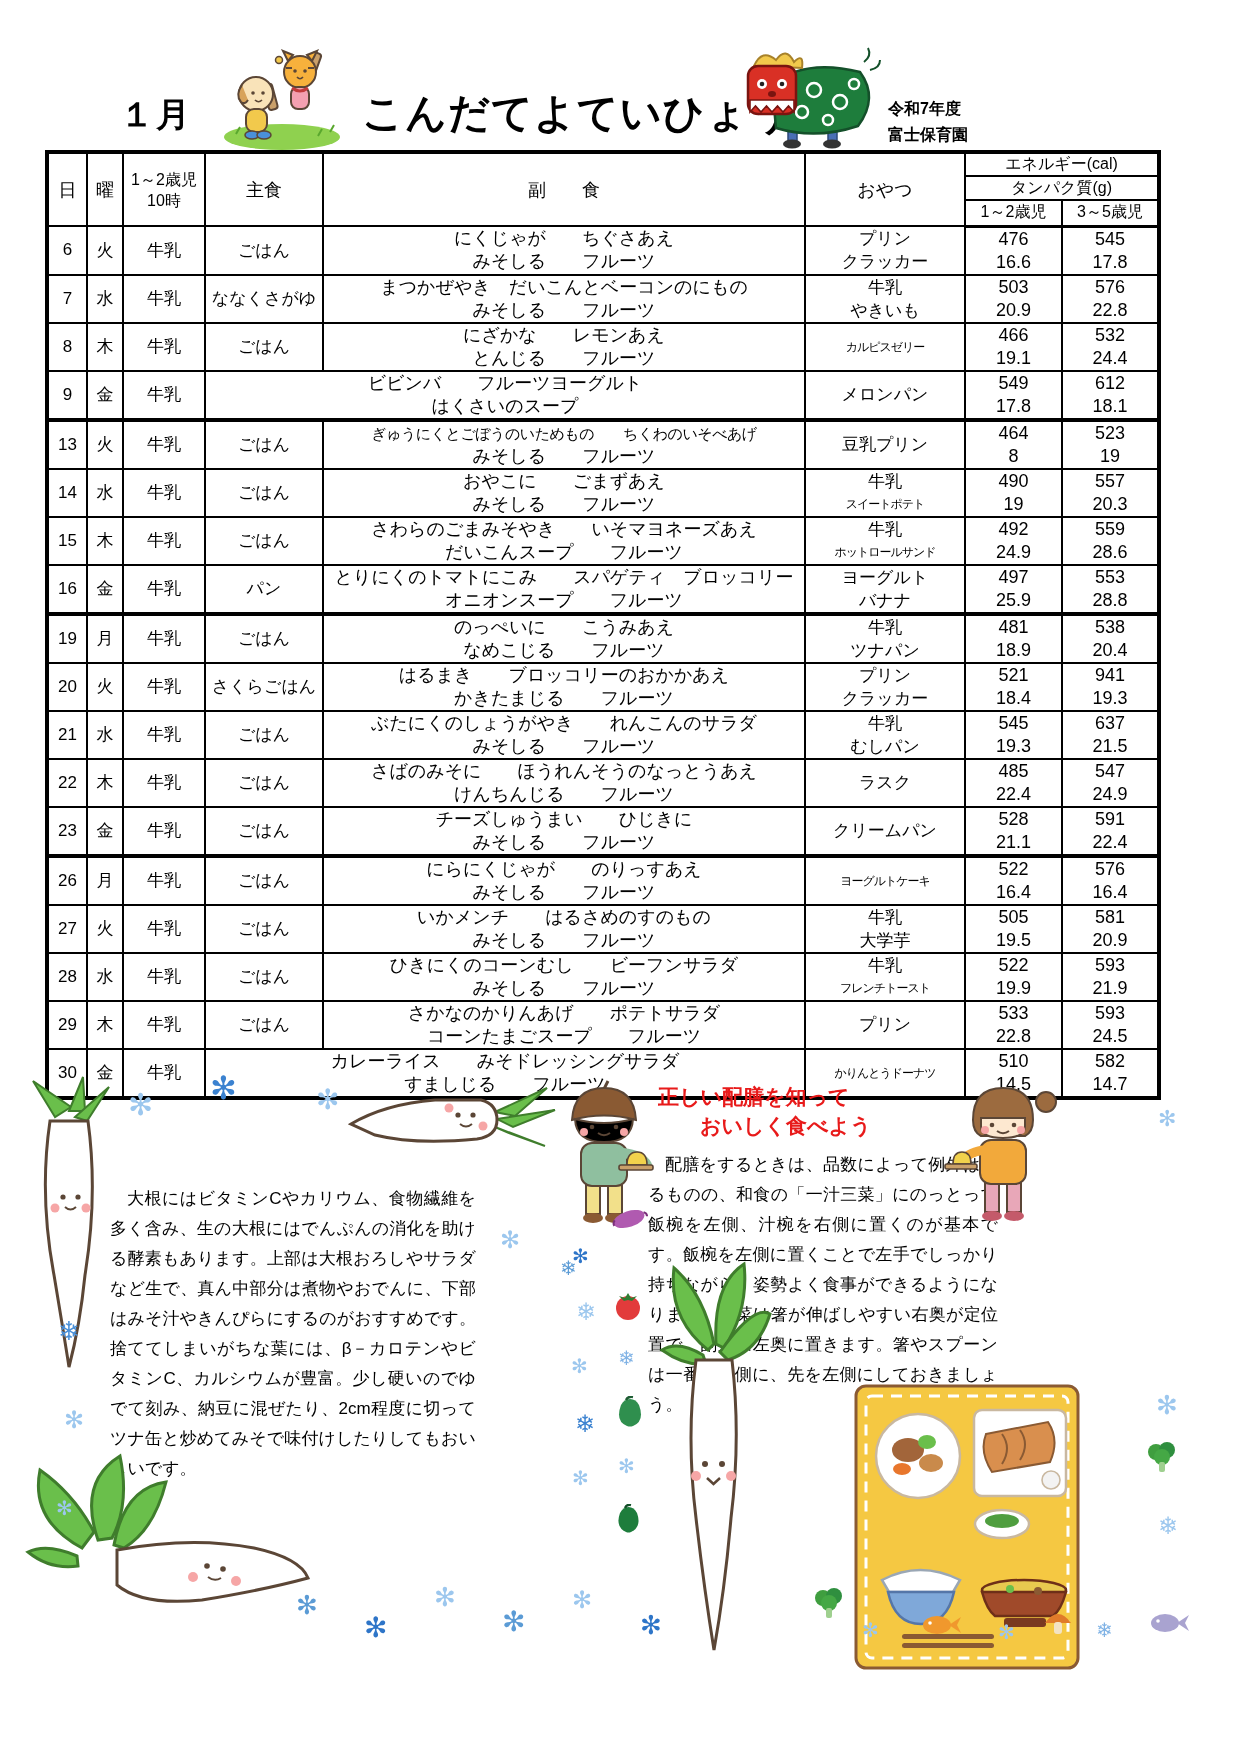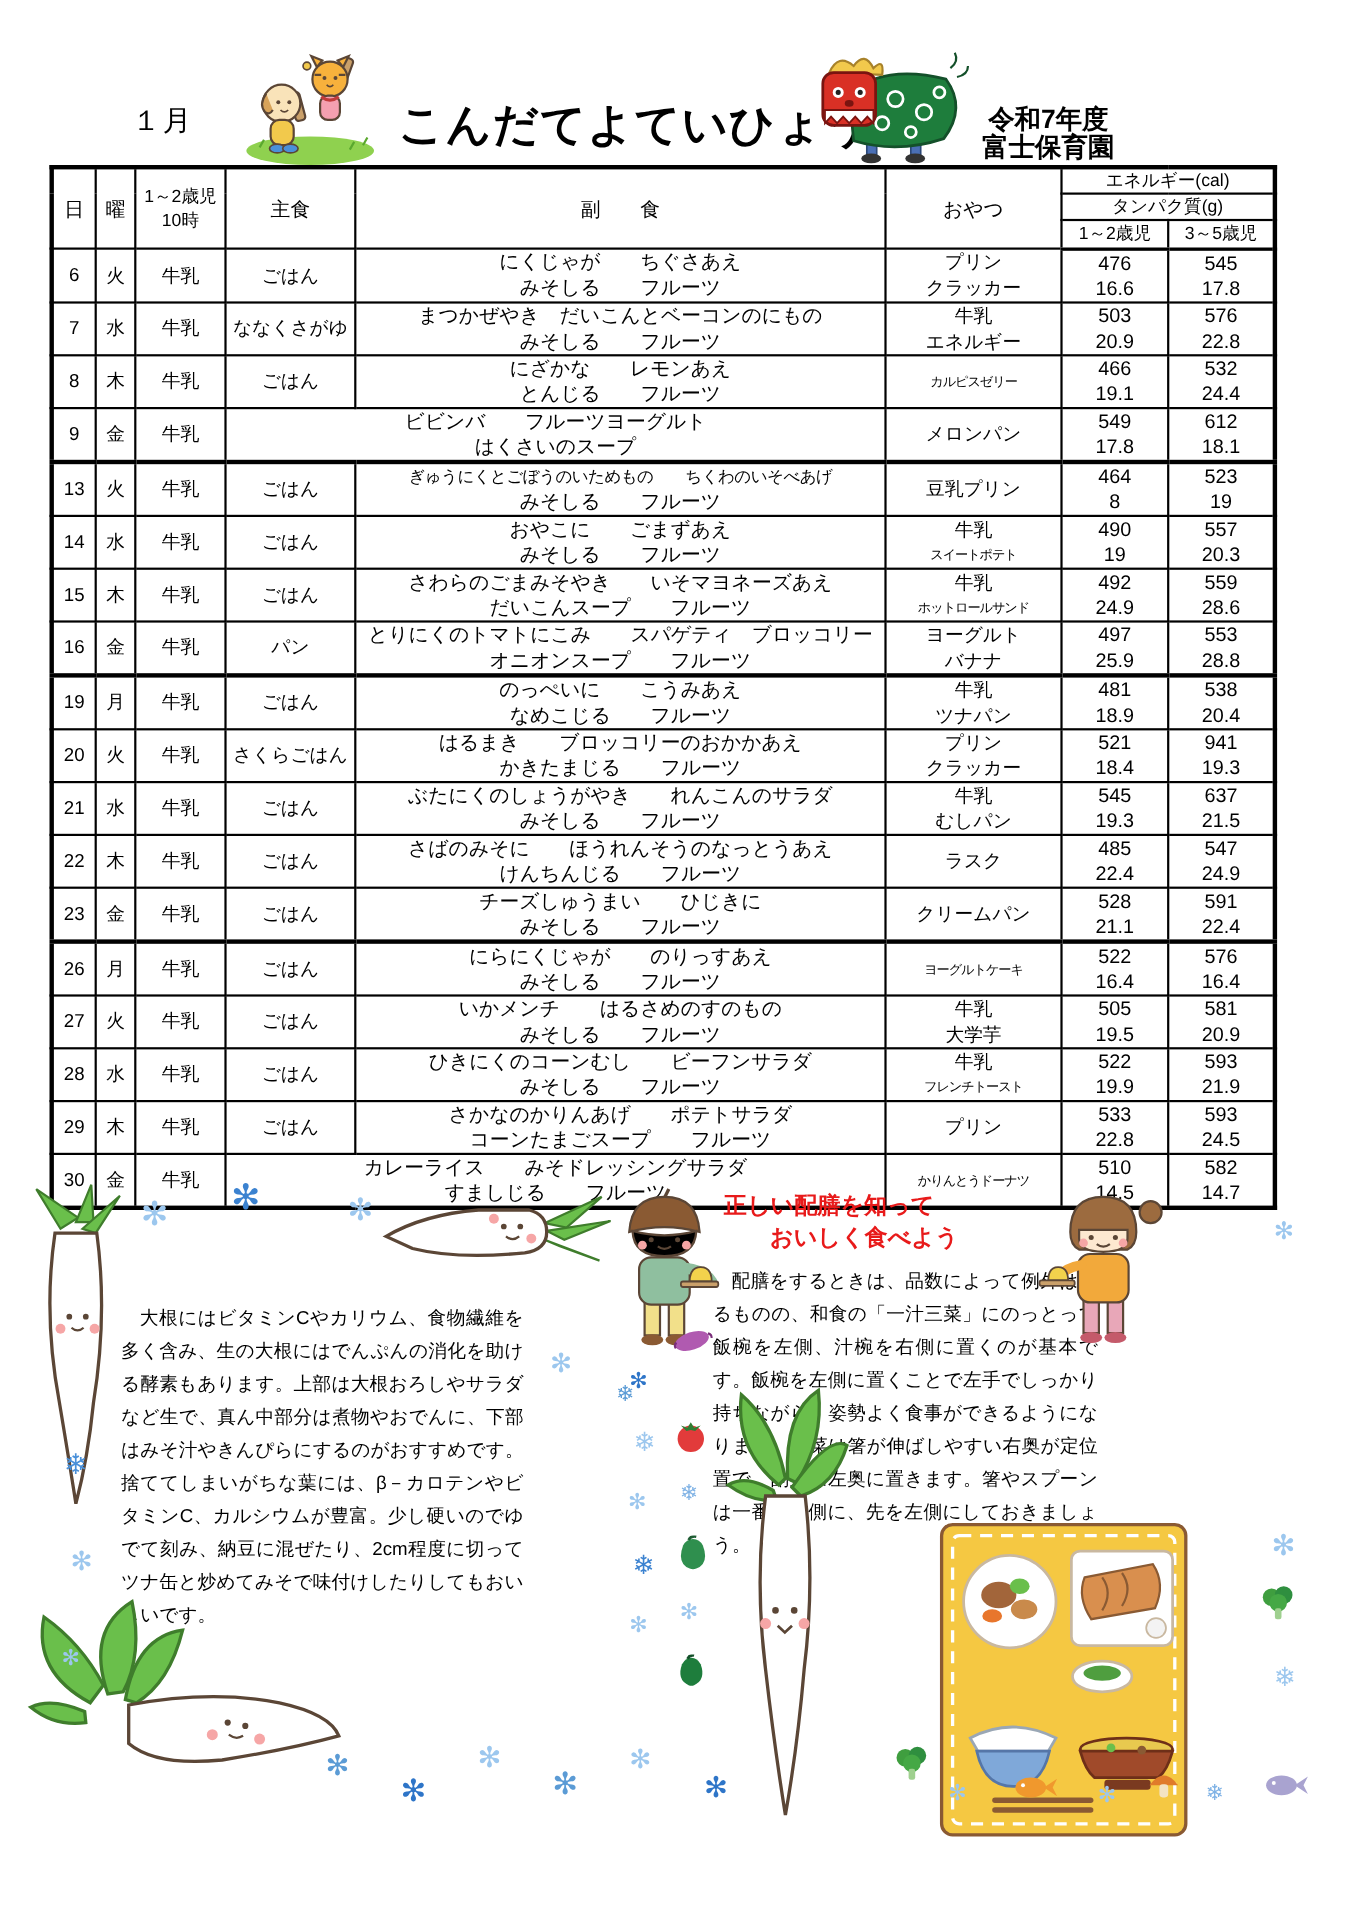--- a/index.html
+++ b/index.html
@@ -1,24 +1,24 @@
 <!DOCTYPE html>
 <html><head>
 <meta charset="utf-8">
 <style>
 * { margin:0; padding:0; box-sizing:border-box; }
 html,body { background:#fff; }
 .page { position:relative; width:1241px; height:1755px; background:#fff; overflow:hidden;
         font-family:"Liberation Sans", sans-serif; color:#000; margin:0 auto; }
 
 
-.month { position:absolute; left:120px; top:92px; font-size:26px; font-weight:normal; letter-spacing:2px; }
+.month { position:absolute; left:120px; top:92px; font-size:34px; font-weight:bold; letter-spacing:2px; }
 .main-title { position:absolute; left:362px; top:86px; font-size:41px; font-weight:bold; letter-spacing:1px; white-space:nowrap; }
-.year-school { position:absolute; left:888px; top:96px; width:130px; text-align:center;
-               font-size:24px; font-weight:bold; line-height:26px; white-space:nowrap; }
+.year-school { position:absolute; left:888px; top:96px; width:130px; 
+               font-size:16px; font-weight:bold; line-height:26px; white-space:nowrap; }
 
 
 table.menu { position:absolute; left:45px; top:150px; width:1112px;
              border-collapse:collapse; table-layout:fixed; border:4px solid #000; }
 .menu th, .menu td { border:2px solid #000; text-align:center; vertical-align:middle;
                      padding:0; font-weight:normal; overflow:hidden; white-space:nowrap; }
 .menu thead th { font-size:18px; }
 .menu thead .hn { font-size:16px; height:24px;margin-top:27px; }
 .menu thead tr:last-child th { border-bottom:3px solid #000; height:26px; }
 .menu .h2line { font-size:16px; line-height:21px; }
@@ -172,21 +172,21 @@
       <td class="c-day">7</td>
       <td class="c-wd">水</td>
       <td class="c-milk">牛乳</td>
       <td class="c-staple">ななくさがゆ</td>
       <td class="c-side">
             <div>まつかぜやき　だいこんとベーコンのにもの</div>
             <div>みそしる　　フルーツ</div>
           </td>
       <td class="c-snack">
             <div>牛乳</div>
-            <div>エネルギー</div>
+            <div>やきいも</div>
           </td>
       <td class="c-num">
             <div>503</div>
             <div>20.9</div>
           </td>
       <td class="c-num">
             <div>576</div>
             <div>22.8</div>
           </td>
     </tr>

